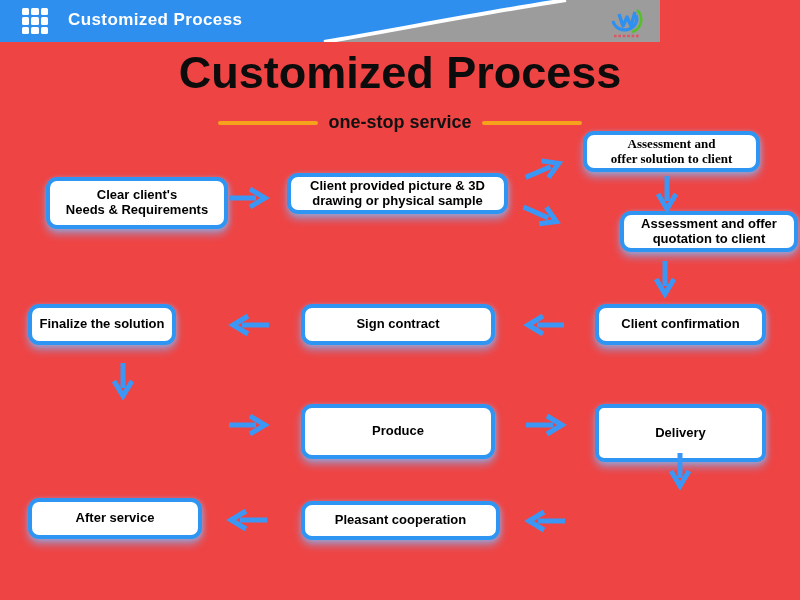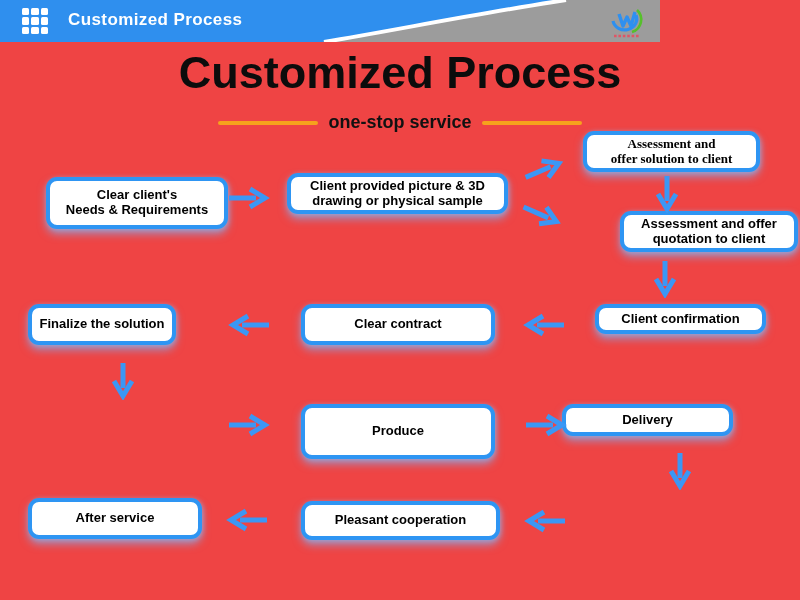--- a/index.html
+++ b/index.html
@@ -90,25 +90,25 @@
   </div>
 
   <div class="flow-box" style="left:28px;top:177px;width:182px;height:52px;margin-left:18px;">Clear client's
 Needs &amp; Requirements</div>
   <div class="flow-box" style="left:287px;top:173px;width:221px;height:41px;text-align:center;">Client provided picture &amp; 3D
 drawing or physical sample</div>
   <div class="flow-box" style="left:583px;top:131px;width:177px;height:41px;font-family:Liberation Serif, serif;">Assessment and
 offer solution to client</div>
   <div class="flow-box" style="left:588px;top:211px;width:178px;height:41px;margin-left:32px;">Assessment and offer
 quotation to client</div>
-  <div class="flow-box" style="left:595px;top:304px;width:171px;height:30px;">Client confirmation</div>
-  <div class="flow-box" style="left:301px;top:304px;width:194px;height:41px;">Clear contract</div>
+  <div class="flow-box" style="left:595px;top:304px;width:171px;height:41px;">Client confirmation</div>
+  <div class="flow-box" style="left:301px;top:304px;width:194px;height:41px;">Sign contract</div>
   <div class="flow-box" style="left:28px;top:304px;width:148px;height:41px;">Finalize the solution</div>
   <div class="flow-box" style="left:301px;top:404px;width:194px;height:55px;">Produce</div>
-  <div class="flow-box" style="left:562px;top:404px;width:171px;height:32px;">Delivery</div>
+  <div class="flow-box" style="left:595px;top:404px;width:171px;height:58px;border-radius:9px;">Delivery</div>
   <div class="flow-box" style="left:28px;top:498px;width:174px;height:41px;">After service</div>
   <div class="flow-box" style="left:301px;top:501px;width:199px;height:39px;">Pleasant cooperation</div>
 
   <svg class="arrow" style="left:226px;top:186px;" width="44" height="24">
       <use href="#ar"></use>
     </svg>
   <svg class="arrow diag-up" style="left:510px;top:172px;" width="72" height="24">
       <use href="#ar"></use>
     </svg>
   <svg class="arrow diag-down" style="left:508px;top:188px;" width="72" height="24">

